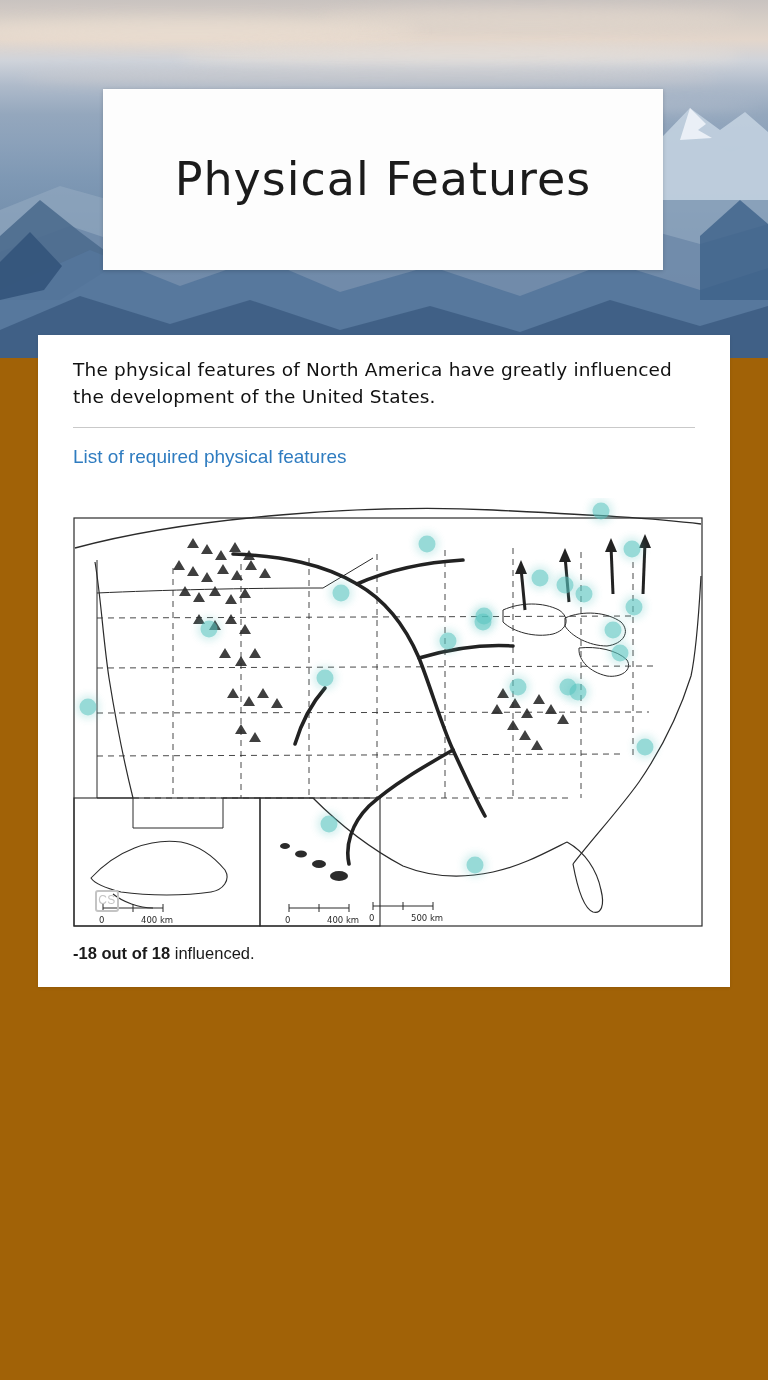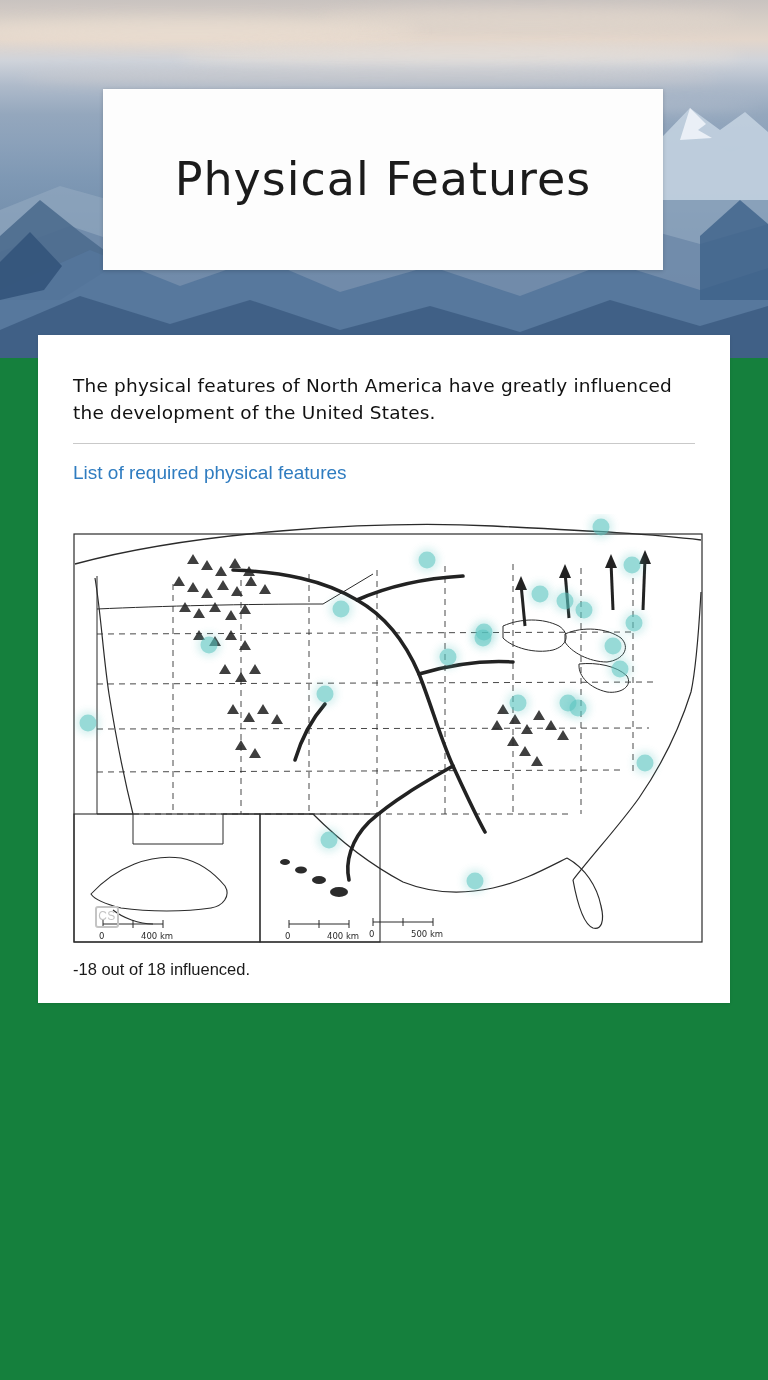--- a/index.html
+++ b/index.html
@@ -6,21 +6,21 @@
     margin: 0;
     padding: 0;
     background: #f2f2f2;
     font-family: "Liberation Sans", sans-serif;
   }
   #page {
     position: relative;
     width: 768px;
     height: 1380px;
     overflow: hidden;
-    background: #15803d;
+    background: #a16207;
   }
 
   
   .hero {
     position: absolute;
     left: 0; top: 0;
     width: 768px;
     height: 358px;
     overflow: hidden;
     background: linear-gradient(to bottom,
@@ -85,21 +85,21 @@
   
   .card {
     position: absolute;
     left: 38px;
     top: 335px;
     width: 692px;
     background: #ffffff;
     padding: 0 0 24px 0;
     box-shadow: 0 1px 3px rgba(0,0,0,.10);
   }
-  .card-inner { padding: 38px 35px 0 35px; }
+  .card-inner { padding: 22px 35px 0 35px; }
 
   .lead {
     font-family: "DejaVu Sans", sans-serif;
     font-size: 18.5px;
     line-height: 1.45;
     color: #111;
     margin: 0 0 16px 0;
     letter-spacing: .2px;
   }
   .divider {
@@ -163,21 +163,21 @@
     line-height: 16px;
     text-align: center;
     color: #c4c4c4;
   }
 
   .completed {
     margin: 14px 0 0 0;
     font-size: 16.5px;
     color: #1a1a1a;
   }
-  .completed b { font-weight: 400; }
+  .completed b { font-weight: 700; }
 </style>
 </head>
 <body>
 
 <div id="page">
 
   <div class="hero">
     <div class="cloud c1"></div>
     <div class="cloud c2"></div>
     <div class="cloud c3"></div>

